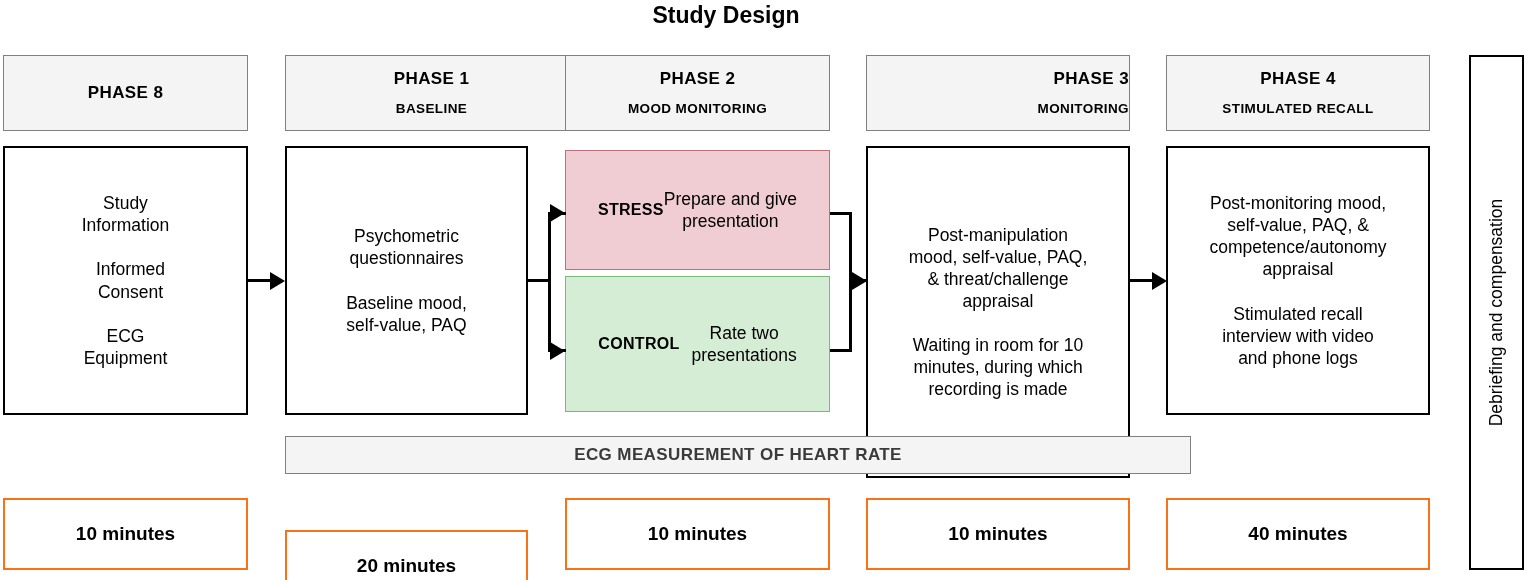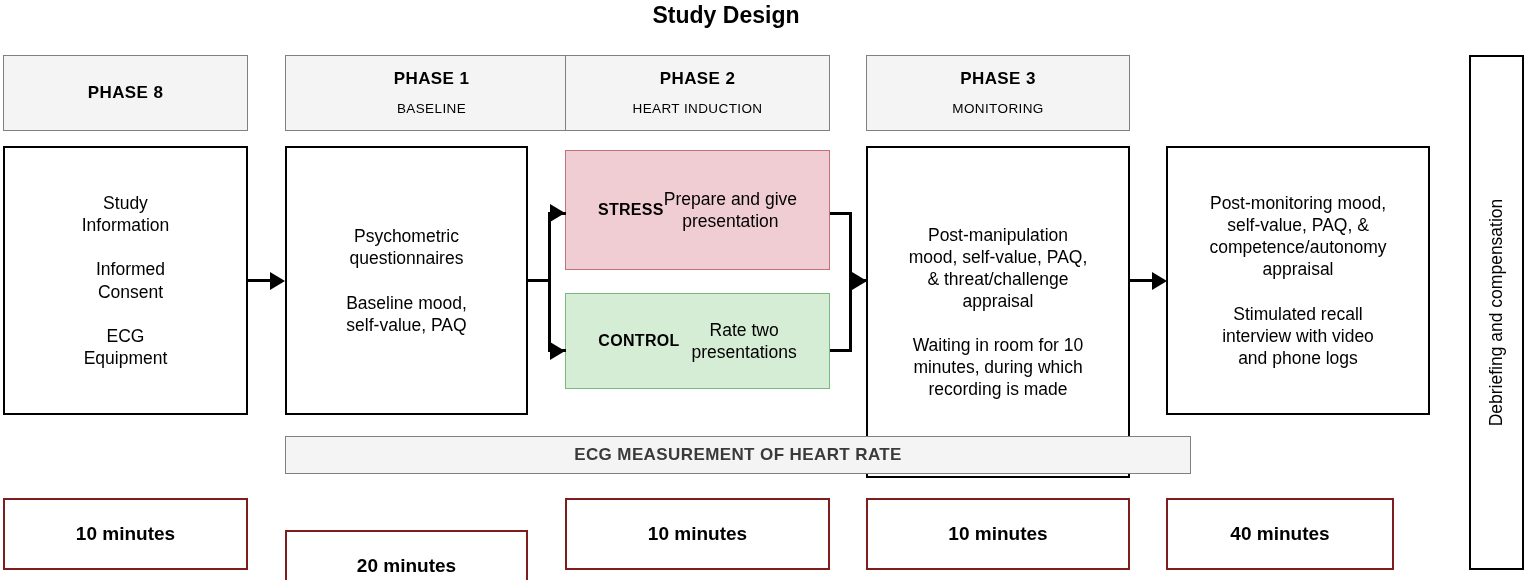--- a/index.html
+++ b/index.html
@@ -12,21 +12,21 @@
   }
 
   
   .phase-head{
     position:absolute;box-sizing:border-box;
     background:#f4f4f4;border:1.6px solid #808080;
     display:flex;flex-direction:column;align-items:center;justify-content:center;
     line-height:1.25;
   }
   .phase-head .ph-title{font-size:17px;font-weight:bold;letter-spacing:.4px;}
-  .phase-head .ph-sub{font-size:13.5px;font-weight:normal;letter-spacing:.4px;margin-top:11px;}
+  .phase-head .ph-sub{font-size:13.5px;font-weight:bold;letter-spacing:.4px;margin-top:11px;}
 
   
   .content-box{
     position:absolute;box-sizing:border-box;
     background:#fff;border:2px solid #000;
     display:flex;flex-direction:column;align-items:center;justify-content:center;
     text-align:center;font-size:17.5px;line-height:1.26;padding:4px 6px;
   }
   .content-box .para{margin:0;}
   .content-box .para + .para{margin-top:22px;}
@@ -45,21 +45,21 @@
   .ecg-bar{
     position:absolute;box-sizing:border-box;
     background:#f4f4f4;border:1.6px solid #808080;
     display:flex;align-items:center;justify-content:center;
     font-size:17px;font-weight:bold;letter-spacing:.4px;color:#3a3a3a;
   }
 
   
   .dur-box{
     position:absolute;box-sizing:border-box;
-    background:#fff;border:2px solid #7f1d1d;
+    background:#fff;border:2px solid #f97316;
     display:flex;align-items:center;justify-content:center;
     font-size:19px;font-weight:bold;
   }
 
   
   .debrief{
     position:absolute;box-sizing:border-box;
     background:#fff;border:2px solid #000;
     display:flex;align-items:center;justify-content:center;
   }
@@ -83,25 +83,29 @@
 
   <div class="phase-head" style="left:3px;top:55px;width:245px;height:76px;">
     <div class="ph-title">PHASE 8</div>
   </div>
   <div class="phase-head" style="left:285px;top:55px;width:293px;height:76px;">
     <div class="ph-title">PHASE 1</div>
     <div class="ph-sub">BASELINE</div>
   </div>
   <div class="phase-head" style="left:565px;top:55px;width:265px;height:76px;">
     <div class="ph-title">PHASE 2</div>
-    <div class="ph-sub">HEART INDUCTION</div>
+    <div class="ph-sub">MOOD MONITORING</div>
   </div>
-  <div class="phase-head" style="left:866px;top:55px;width:264px;height:76px;">
+  <div class="phase-head" style="left:866px;top:55px;width:264px;height:76px;align-items:flex-end;">
     <div class="ph-title">PHASE 3</div>
     <div class="ph-sub">MONITORING</div>
+  </div>
+  <div class="phase-head" style="left:1166px;top:55px;width:264px;height:76px;">
+    <div class="ph-title">PHASE 4</div>
+    <div class="ph-sub">STIMULATED RECALL</div>
   </div>
 
   <div class="content-box" style="left:3px;top:146px;width:245px;height:269px;">
     <p class="para" style="white-space:pre-line;">Study
 Information</p>
     <p class="para" style="white-space:pre-line;margin-left:10px;">Informed
 Consent</p>
     <p class="para" style="white-space:pre-line;">ECG
 Equipment</p>
   </div>
@@ -111,21 +115,21 @@
 questionnaires</p>
     <p class="para" style="white-space:pre-line;">Baseline mood,
 self-value, PAQ</p>
   </div>
 
   <div class="cond-box cond-stress" style="left:565px;top:150px;width:265px;height:120px;">
     <div class="cond-label">STRESS</div>
     <div style="white-space:pre-line;">Prepare and give
 presentation</div>
   </div>
-  <div class="cond-box cond-control" style="left:565px;top:293px;width:265px;height:96px;gap:12px;">
+  <div class="cond-box cond-control" style="left:565px;top:276px;width:265px;height:136px;gap:12px;">
     <div class="cond-label">CONTROL</div>
     <div style="white-space:pre-line;">Rate two
 presentations</div>
   </div>
 
   <div class="content-box" style="left:866px;top:146px;width:264px;height:332px;">
     <p class="para" style="white-space:pre-line;">Post-manipulation
 mood, self-value, PAQ,
 &amp; threat/challenge
 appraisal</p>
@@ -172,21 +176,21 @@
   </div>
   <div class="dur-box" style="left:285px;top:498px;width:243px;height:72px;margin-top:32px;">
     <span>20 minutes</span>
   </div>
   <div class="dur-box" style="left:565px;top:498px;width:265px;height:72px;">
     <span>10 minutes</span>
   </div>
   <div class="dur-box" style="left:866px;top:498px;width:264px;height:72px;">
     <span>10 minutes</span>
   </div>
-  <div class="dur-box" style="left:1166px;top:498px;width:228px;height:72px;text-align:center;">
+  <div class="dur-box" style="left:1166px;top:498px;width:264px;height:72px;text-align:center;">
     <span>40 minutes</span>
   </div>
 
   <div class="debrief" style="left:1469px;top:55px;width:55px;height:515px;">
     <span>Debriefing and compensation</span>
   </div>
 
 </div>
 
 </body></html>

